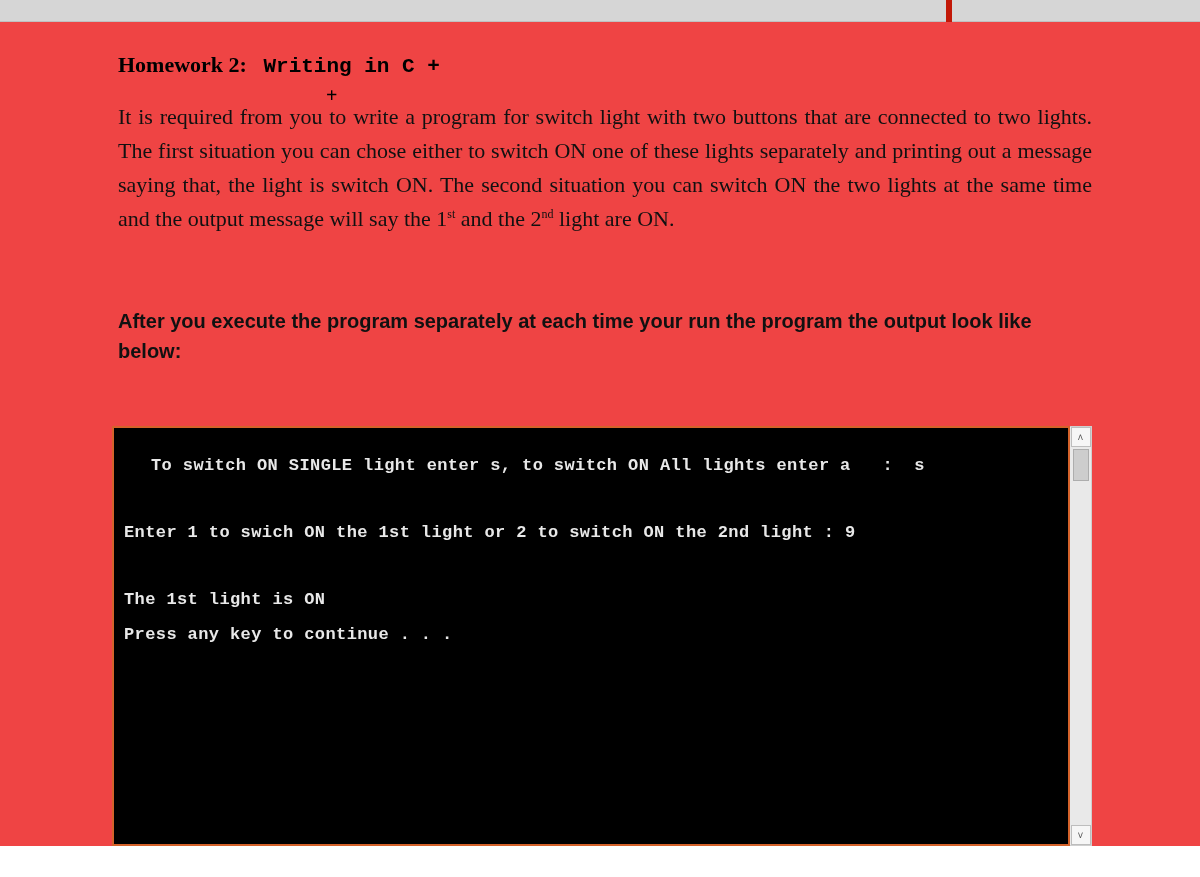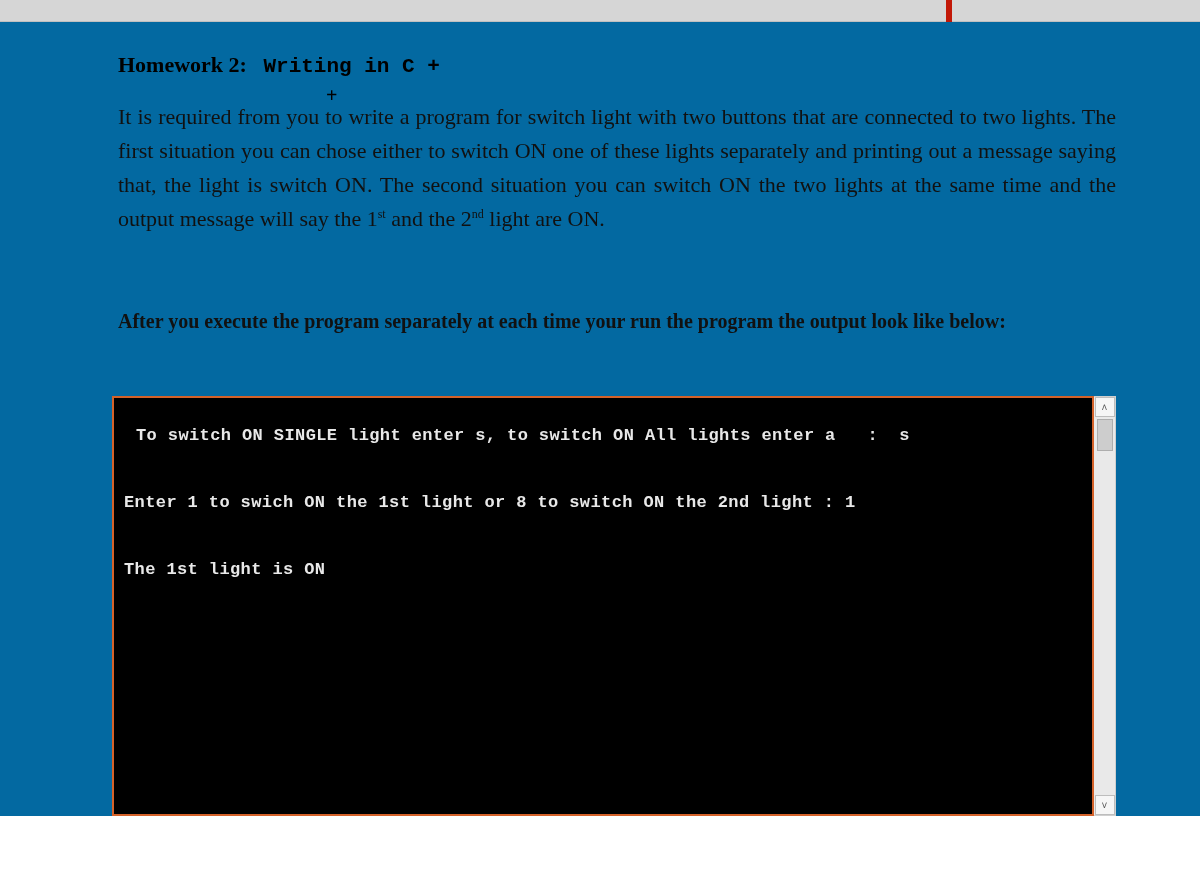--- a/index.html
+++ b/index.html
@@ -18,22 +18,22 @@
   }
   .red-marker {
     position: absolute;
     right: 248px;
     top: 0;
     width: 6px;
     height: 22px;
     background: #c21807;
   }
   .page {
-    padding: 30px 84px 0 118px;
-    background: #0369a1;
+    padding: 30px 108px 0 118px;
+    background: #ef4444;
   }
   .hw-title {
     font-size: 22px;
     font-weight: bold;
     margin: 0 0 12px 0;
     font-family: "Times New Roman", Times, serif;
   }
   .hw-title .mono {
     font-family: "Courier New", Courier, monospace;
     font-weight: bold;
@@ -48,21 +48,21 @@
   .body-text {
     font-size: 22px;
     line-height: 1.55;
     text-align: justify;
     margin: 0;
     font-family: "Times New Roman", Times, serif;
     color: #111;
   }
   .sup { font-size: 12px; vertical-align: super; }
   .instruction {
-    font-family: Liberation Serif, serif;
+    font-family: Liberation Sans, sans-serif;
     font-weight: bold;
     font-size: 20px;
     line-height: 1.5;
     margin: 70px 0 60px 0;
     color: #111;
   }
   .console-wrap {
     display: flex;
     align-items: stretch;
     margin-left: -6px;
@@ -73,21 +73,21 @@
     border: 2px solid #d4622a;
     padding: 28px 14px 14px 10px;
     font-family: "Courier New", Courier, monospace;
     font-weight: bold;
     font-size: 17px;
     color: #e8e8e8;
     min-height: 420px;
     letter-spacing: 0.4px;
   }
   .console .line { white-space: pre; margin: 0; }
-  .console .l1 { margin-left: 12px; margin-bottom: 48px; }
+  .console .l1 { margin-left: 27px; margin-bottom: 48px; }
   .console .l2 { margin-bottom: 48px; }
   .console .l3 { margin-bottom: 16px; }
   .scroll-col {
     width: 22px;
     background: #e9e9e9;
     border: 1px solid #cfcfcf;
     border-left: none;
     display: flex;
     flex-direction: column;
     justify-content: space-between;
@@ -130,22 +130,23 @@
   </p>
   <div class="plus-line">+</div>
 
   <p class="body-text" id="body-paragraph">It is required from you to write a program for switch light with two buttons that are connected to two lights. The first situation you can chose either to switch ON one of these lights separately and printing out a message saying that, the light is switch ON. The second situation you can switch ON the two lights at the same time and the output message will say the 1<span class="sup">st</span> and the 2<span class="sup">nd</span> light are ON.</p>
 
   <p class="instruction">After you execute the program separately at each time your run the program the output look like below:</p>
 
   <div class="console-wrap">
     <div class="console">
       <p class="line l1">To switch ON SINGLE light enter s, to switch ON All lights enter a   :  s</p>
-      <p class="line l2">Enter 1 to swich ON the 1st light or 8 to switch ON the 2nd light : 1</p>
+      <p class="line l2">Enter 1 to swich ON the 1st light or 2 to switch ON the 2nd light : 9</p>
       <p class="line l3">The 1st light is ON</p>
+      <p class="line l4">Press any key to continue . . .</p>
     </div>
     <div class="scroll-col">
       <div class="scroll-track-top">
         <div class="scroll-btn">
           <span>˄</span>
         </div>
         <div class="scroll-thumb"></div>
       </div>
       <div class="scroll-btn">
         <span>˅</span>

